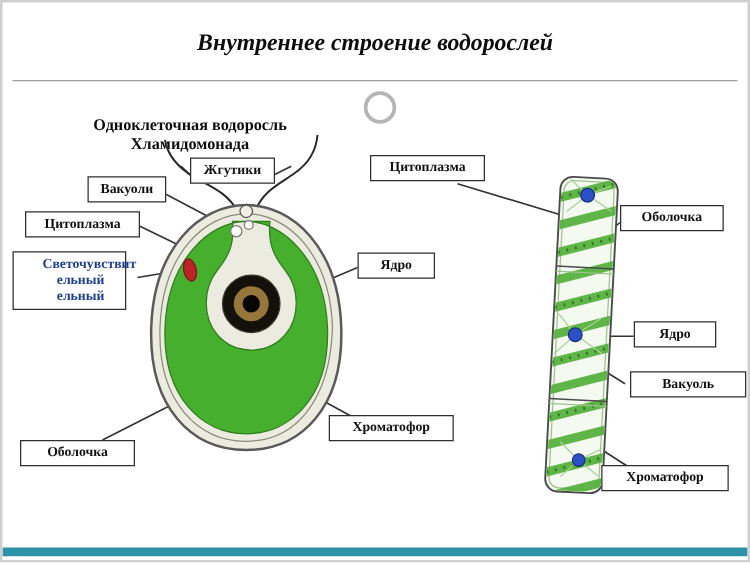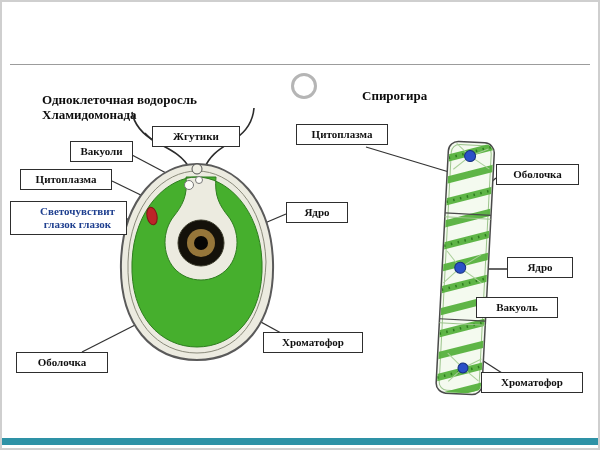--- a/index.html
+++ b/index.html
@@ -5,64 +5,64 @@
   * { margin:0; padding:0; box-sizing:border-box; }
   html,body { width:600px; height:450px; background:#fff; font-family:"Liberation Serif","DejaVu Serif",serif; }
   .slide { position:relative; width:600px; height:450px; background:#fff; border:2px solid #cfcfcf; overflow:hidden; }
 
   .title { position:absolute; top:22px; left:0; width:100%; text-align:center;
            font-size:19px; font-weight:bold; font-style:italic; color:#0d0d0d; }
   .top-rule { position:absolute; top:62px; left:8px; right:8px; border-top:1px solid #9c9c9c; }
   .ornament-circle { position:absolute; top:71px; left:289px; width:26px; height:26px;
            border-radius:50%; background:#fff; border:3px solid #b5b5b5; }
 
-  .heading { position:absolute; font-weight:bold; font-size:13px; line-height:15px; color:#0d0d0d; }
+  .heading { position:absolute; text-align:center; font-weight:bold; font-size:13px; line-height:15px; color:#0d0d0d; }
   .heading.left  { top:90px; left:40px;  width:220px; }
   .heading.right { top:86px; left:360px; width:200px; }
 
   .art { position:absolute; left:0; top:0; }
 
   .lbl { position:absolute; background:#fff; border:1px solid #2e2e2e; color:#111;
          font-weight:bold; font-size:11px; line-height:13px; text-align:center; padding:3px 5px; z-index:2; }
   .lbl.navy { color:#1e3f8f; }
 
-  .lb-flagella      { left:150px; top:124px; width:88px; }
+  .lb-flagella      { left:150px; top:124px; width:68px; }
   .lb-vacuoles      { left:68px;  top:139px; width:63px;text-align:center; }
   .lb-cyto-l        { left:18px;  top:167px; width:92px; }
-  .lb-eyespot       { left:8px;   top:199px; width:117px;padding-left:23px; }
+  .lb-eyespot       { left:8px;   top:199px; width:91px;padding-left:23px; }
   .lb-nucleus-l     { left:284px; top:200px; width:62px; }
   .lb-chrom-l       { left:261px; top:330px; width:100px; }
   .lb-membrane-l    { left:14px;  top:350px; width:92px; }
   .lb-cyto-r        { left:294px; top:122px; width:92px; }
   .lb-membrane-r    { left:494px; top:162px; width:83px; }
   .lb-nucleus-r     { left:505px; top:255px; width:66px; }
-  .lb-vacuole-r     { left:474px; top:295px; width:82px; }
+  .lb-vacuole-r     { left:502px; top:295px; width:93px; }
   .lb-chrom-r       { left:479px; top:370px; width:102px; }
 
   .bottom-bar { position:absolute; left:0; right:0; bottom:3px; height:7px; background:#2e92a6; }
 
   .band { stroke:#57b23e; stroke-width:7; stroke-linecap:round; opacity:0.95; }
   .granules { stroke:#2e7c1f; stroke-width:2.5; stroke-dasharray:1.5 5.5; fill:none; }
   .strand { stroke:#a9cf98; stroke-width:1; }
 </style>
 </head>
 <body>
 
 <div class="slide">
 
+  <div class="title">Внутреннее строение водорослей</div>
   <div class="top-rule"></div>
   <div class="ornament-circle"></div>
 
   <div class="heading left">
     <div>Одноклеточная водоросль</div>
     <div>Хламидомонада</div>
   </div>
 
   <div class="heading right">
-    <div>Спирогира</div>
   </div>
 
   <svg class="art" width="600" height="450" viewBox="0 0 600 450">
     <defs>
       <clipPath id="filclip">
           <rect x="441" y="141" width="44" height="250" rx="9"></rect>
         </clipPath>
     </defs>
 
     <g stroke="#333" stroke-width="1.3">
@@ -144,21 +144,21 @@
       <circle cx="458" cy="266" r="5.5" fill="#2b50c8" stroke="#16307e" stroke-width="1"></circle>
       <circle cx="466" cy="366" r="5" fill="#2b50c8" stroke="#16307e" stroke-width="1"></circle>
     </g>
   </svg>
 
   <div class="lbl lb-flagella">Жгутики</div>
   <div class="lbl lb-vacuoles">Вакуоли</div>
   <div class="lbl lb-cyto-l">Цитоплазма</div>
   <div class="lbl lb-eyespot navy">
     <div>Светочувствит</div>
-    <div>глазок глазок</div>
+    <div>ельный ельный</div>
   </div>
   <div class="lbl lb-nucleus-l">Ядро</div>
   <div class="lbl lb-chrom-l">Хроматофор</div>
   <div class="lbl lb-membrane-l">Оболочка</div>
 
   <div class="lbl lb-cyto-r">Цитоплазма</div>
   <div class="lbl lb-membrane-r">Оболочка</div>
   <div class="lbl lb-nucleus-r">Ядро</div>
   <div class="lbl lb-vacuole-r">Вакуоль</div>
   <div class="lbl lb-chrom-r">Хроматофор</div>

